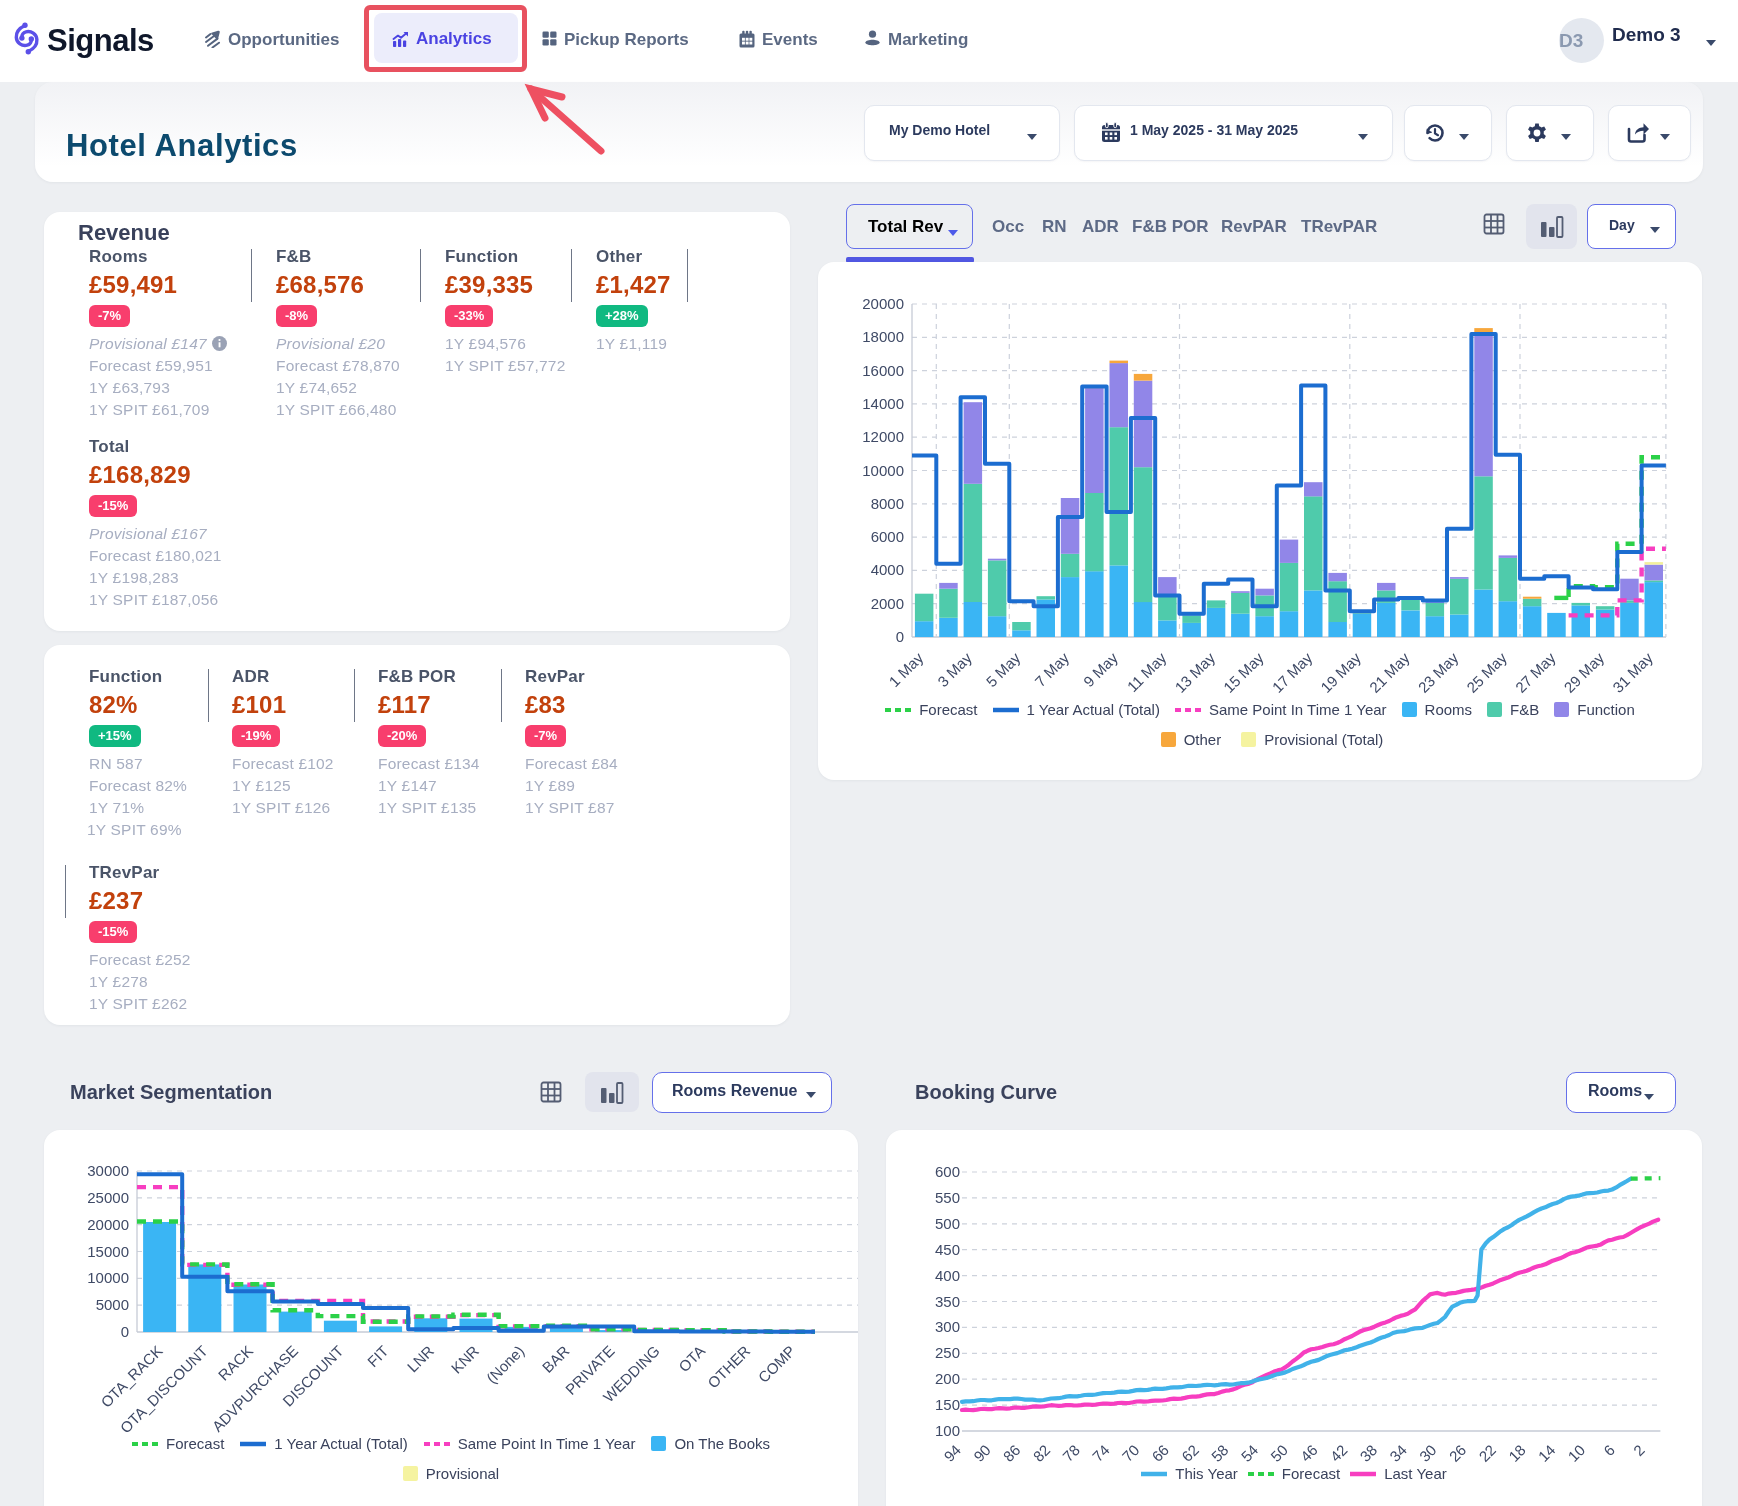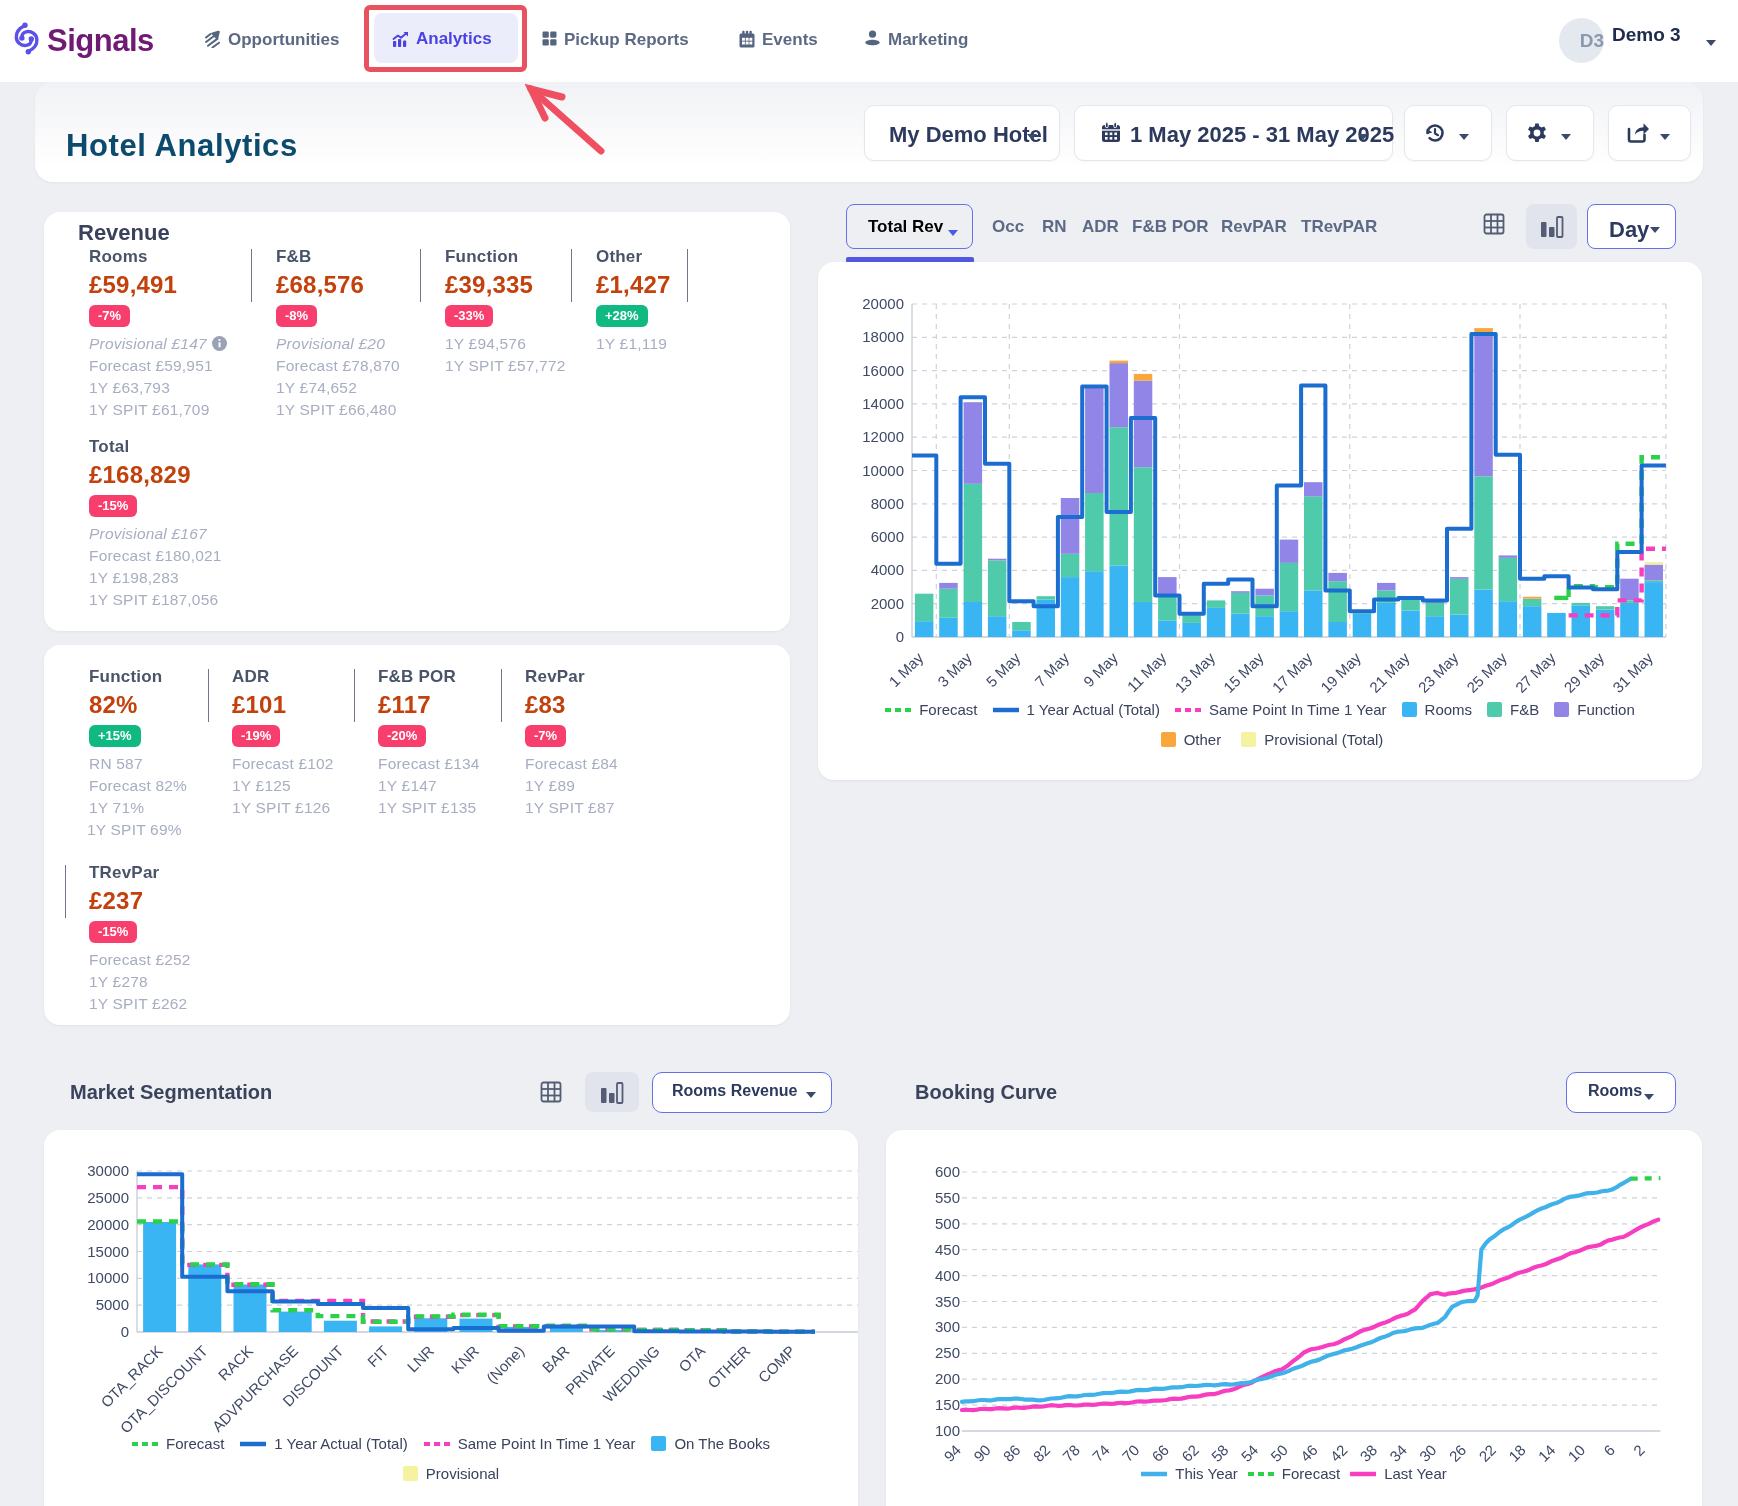--- a/index.html
+++ b/index.html
@@ -7,21 +7,21 @@
 .card{position:absolute;background:#fff;border-radius:16px;box-shadow:0 1px 3px rgba(20,30,60,.05)}
 .lbl{position:absolute;font-size:17px;font-weight:700;color:#4a5468;letter-spacing:.2px}
 .val{position:absolute;font-size:24px;line-height:28px;font-weight:700;color:#c2410c;letter-spacing:.2px}
 .badge{position:absolute;font-size:13px;font-weight:700;color:#fff;background:#f83e6d;border-radius:6px;height:22px;line-height:22px;padding:0 9px}
 .badge.g{background:#10b981}
 .gry{position:absolute;font-size:15.5px;color:#a7aec1;white-space:nowrap;letter-spacing:.2px}
 .gry.it{font-style:italic}
 .vdiv{position:absolute;width:1.2px;background:#6e7687}
 .navitem{position:absolute;font-size:17px;font-weight:700;color:#5b6983;white-space:nowrap}
 .btn{position:absolute;background:#fff;border:1px solid #e3e7ef;border-radius:10px;box-shadow:0 1px 2px rgba(20,30,60,.04)}
-.btntxt{font-size:22px;font-weight:700;color:#2c3a5e;white-space:nowrap}
+.btntxt{font-size:14px;font-weight:700;color:#2c3a5e;white-space:nowrap}
 .tab{position:absolute;font-size:17px;font-weight:700;color:#5d6a86}
 .sechead{position:absolute;font-size:20px;font-weight:700;color:#3a425c}
 .caret{display:inline-block;width:0;height:0;border-left:5.5px solid transparent;border-right:5.5px solid transparent;border-top:6.5px solid #3a4a6b;vertical-align:middle}
 .legrow{position:absolute;display:flex;justify-content:center;align-items:center;font-size:15px;color:#3a425c}
 .legrow .it{display:flex;align-items:center;white-space:nowrap}
 .sq{display:inline-block;width:15px;height:15px;border-radius:2px;margin-right:8px}
 </style></head><body>
 
 <div class="abs" style="left:0;top:0;width:1738px;height:82px;background:#fff"></div>
 <svg class="abs" style="left:14px;top:22px" width="28" height="33" viewBox="0 0 28 33">
@@ -29,21 +29,21 @@
 <path d="M11 3.5 C5.5 6 2 10 2.3 15.3 C2.6 21 8 24.4 13.2 23.2 C15.8 22.6 17.3 20.3 17.3 17.8"></path>
 <path d="M14.2 29.5 C19.7 27 23.2 23 22.9 17.7 C22.6 12 17.2 8.6 12 9.8 C9.4 10.4 7.9 12.7 7.9 15.2"></path>
 </g>
 <g fill="#5b50e8">
       <circle cx="11" cy="3.3" r="2.7"></circle>
       <circle cx="14.3" cy="29.7" r="2.7"></circle>
       <circle cx="17.3" cy="16.9" r="2.7"></circle>
       <circle cx="7.9" cy="16.1" r="2.7"></circle>
     </g>
 </svg>
-<div class="abs" style="left:47px;top:23px;font-size:31px;font-weight:700;color:#701a75;letter-spacing:-0.5px">Signals</div>
+<div class="abs" style="left:47px;top:23px;font-size:31px;font-weight:700;color:#0f172a;letter-spacing:-0.5px">Signals</div>
 <svg class="abs" style="left:204px;top:30px" width="17" height="18" viewBox="0 0 17 18">
 <g stroke="#55647f" stroke-width="2" stroke-linecap="round">
 <line x1="2" y1="7.5" x2="6.5" y2="4"></line>
 <line x1="2" y1="12" x2="11" y2="5.2"></line>
 <line x1="4" y1="15.8" x2="13.5" y2="8.6"></line>
 <line x1="8.5" y1="17.5" x2="15" y2="12.7"></line>
 </g>
 <path d="M7.5 2.8 L14 0.8 a1.3 1.3 0 0 1 1.7 1.6 L14 9 a0.8 0.8 0 0 1 -1.3 0.4 L7.8 4.2 a0.8 0.8 0 0 1 -0.3 -1.4 Z" fill="#55647f"></path>
 </svg>
 <div class="navitem" style="left:228px;top:30px">Opportunities</div>
@@ -81,21 +81,21 @@
       <rect x="7.7" y="11.6" width="2.9" height="2.9"></rect>
       <rect x="11.4" y="11.6" width="2.9" height="2.9"></rect>
     </g>
 </svg>
 <div class="navitem" style="left:762px;top:30px">Events</div>
 <svg class="abs" style="left:864px;top:30px" width="17" height="17" viewBox="0 0 17 17">
 <circle cx="8.5" cy="4.2" r="3.6" fill="#55647f"></circle>
 <path d="M1.2 12.5 C2.5 8.8 14.5 8.8 15.8 12.5 C14.5 16.2 2.5 16.2 1.2 12.5 Z" fill="#55647f"></path>
 </svg>
 <div class="navitem" style="left:888px;top:30px">Marketing</div>
-<div class="abs" style="left:1559px;top:18px;width:45px;height:45px;border-radius:50%;background:#e4e8ef;text-align:right;line-height:45px;font-size:19px;font-weight:700;color:#8b99b0">D3</div>
+<div class="abs" style="left:1559px;top:18px;width:45px;height:45px;border-radius:50%;background:#e4e8ef;text-align:left;line-height:45px;font-size:19px;font-weight:700;color:#8b99b0">D3</div>
 <div class="abs" style="left:1612px;top:24px;font-size:19px;font-weight:700;color:#202c4e">Demo 3</div>
 <div class="abs" style="left:1706px;top:33px"><span class="caret"></span></div>
 <svg class="abs" style="left:515px;top:80px;z-index:40" width="100" height="80" viewBox="0 0 100 80">
 <g stroke="#ee5061" stroke-width="7" stroke-linecap="round" fill="none">
 <line x1="16" y1="9" x2="86" y2="71"></line>
 <path d="M30 38 L16 9 L47 17"></path>
 </g>
   </svg>
 <div class="abs" style="left:35px;top:82px;width:1668px;height:100px;border-radius:18px;background:linear-gradient(180deg,#f1f2f5 0%,#ffffff 85%);box-shadow:0 1px 3px rgba(20,30,60,.05)"></div>
 <div class="abs" style="left:66px;top:128px;font-size:31px;font-weight:700;color:#0c4a6e;letter-spacing:.6px">Hotel Analytics</div>

